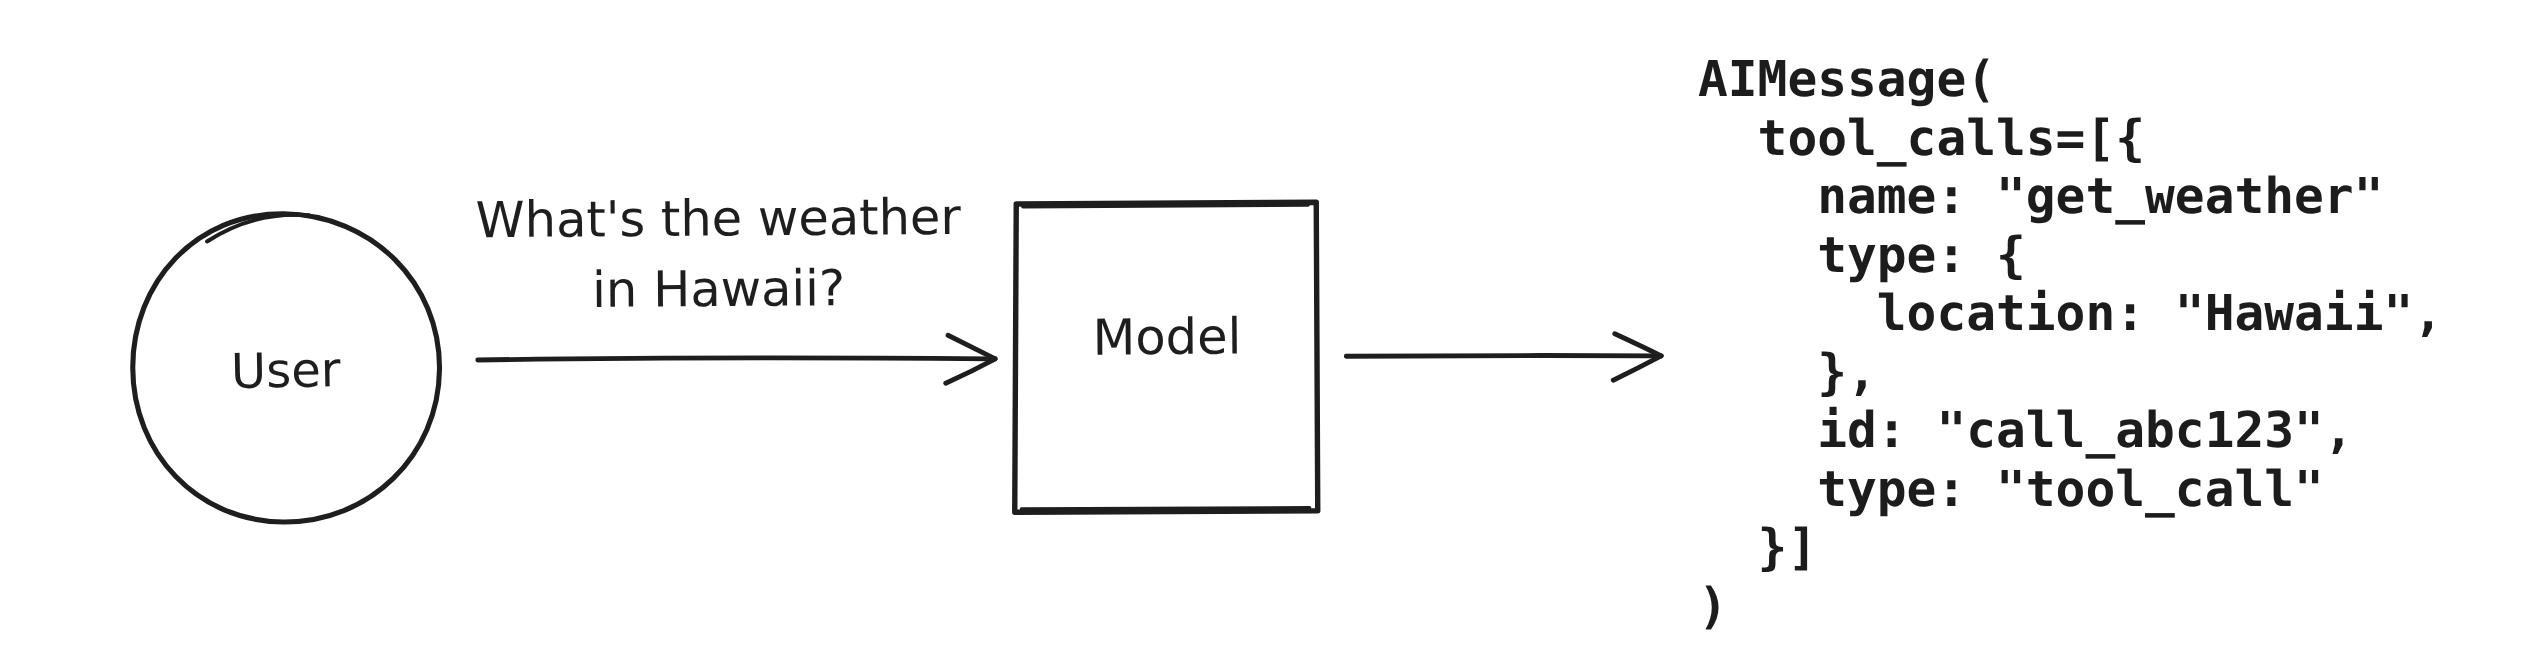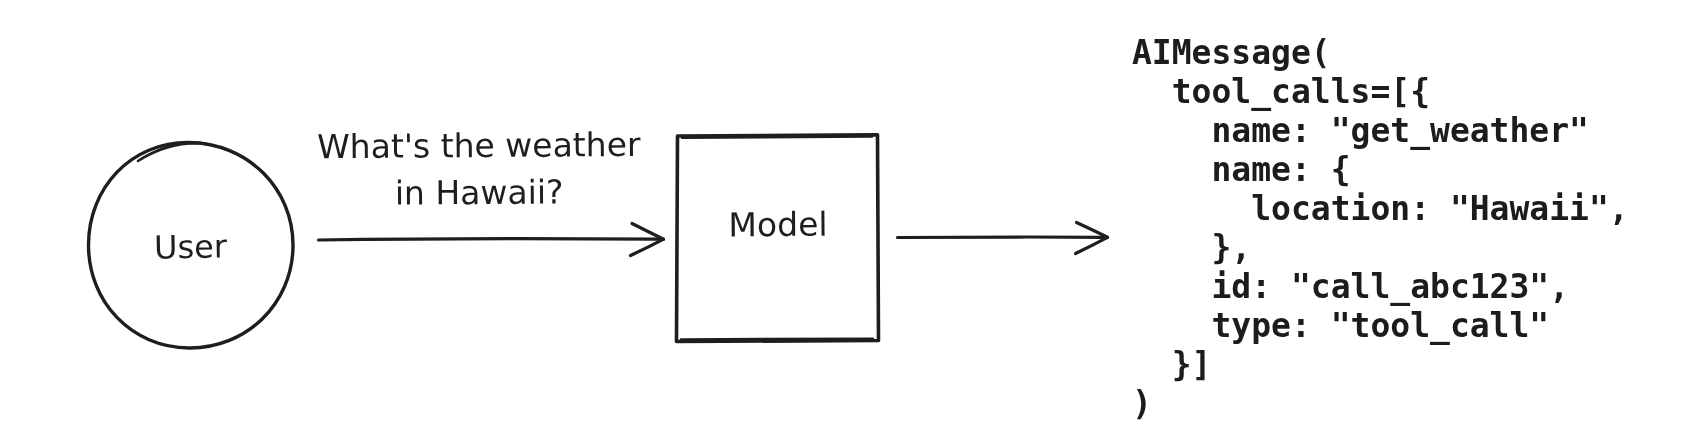--- a/index.html
+++ b/index.html
@@ -118,21 +118,21 @@
 
   <div class="message">
     <div>What's the weather</div>
     <div>in Hawaii?</div>
   </div>
 
   <div class="code">
     <div class="code-line">AIMessage(</div>
     <div class="code-line">  tool_calls=[{</div>
     <div class="code-line">    name: "get_weather"</div>
-    <div class="code-line">    name: {</div>
+    <div class="code-line">    type: {</div>
     <div class="code-line">      location: "Hawaii",</div>
     <div class="code-line">    },</div>
     <div class="code-line">    id: "call_abc123",</div>
     <div class="code-line">    type: "tool_call"</div>
     <div class="code-line">  }]</div>
     <div class="code-line">)</div>
   </div>
 
 </div>
 

